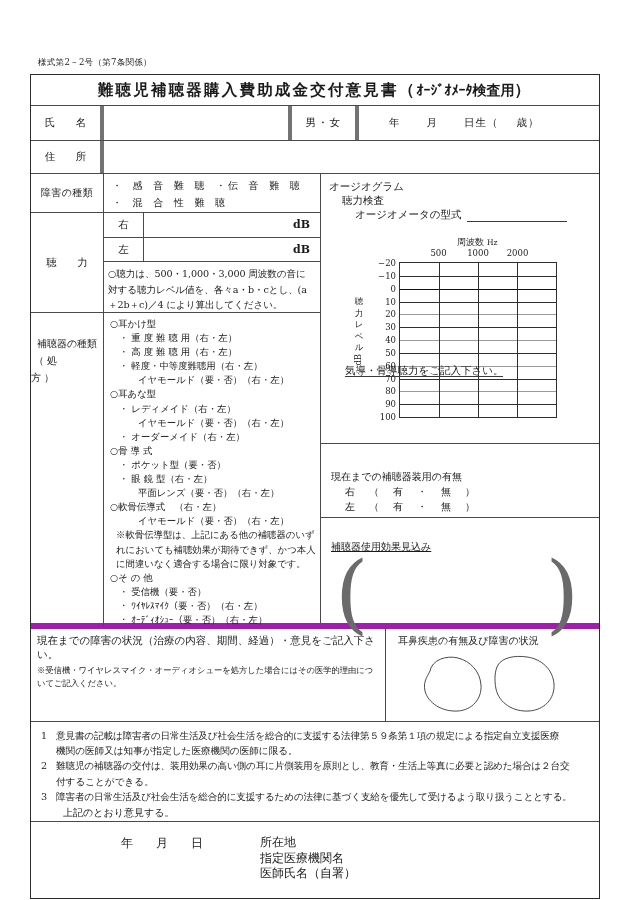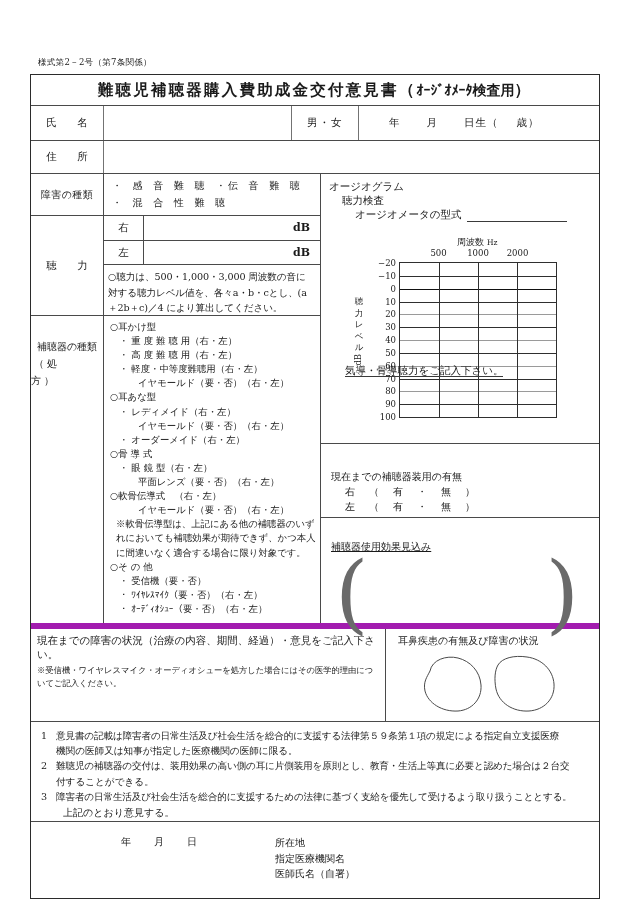--- a/index.html
+++ b/index.html
@@ -26,21 +26,21 @@
 
   .frame {
     position: absolute;
     left: 30px; top: 47px;
     width: 570px; height: 825px;
     border: 1.3px solid #2b2b2b;
   }
 
   .row { display: flex; border-bottom: 1px solid #4a4a4a; }
   .row:last-child { border-bottom: none; }
-  .cell { border-right: 1px solid #737373; position: relative; }
+  .cell { border-right: 4px solid #737373; position: relative; }
   .cell:last-child { border-right: none; }
 
   
   .title-row { height: 31px; display: flex; align-items: center; justify-content: center; border-bottom: 1px solid #4a4a4a; }
   .title {
     font-size: 15.5px; font-weight: bold;
     letter-spacing: 2.2px;
     white-space: nowrap;
   }
   .title .kana { letter-spacing: 0px; font-size: 14px; }
@@ -141,21 +141,21 @@
 
   
   .notes { padding: 6px 8px 0 8px; border-bottom: 1px solid #4a4a4a;}
   .note-line { font-size: 9.6px; line-height: 15.2px; display:flex; letter-spacing:-.15px;}
   .note-num { width: 17px; flex:none; text-align:left; padding-left:2px;}
   .note-txt { flex:1; }
   .note-ind { padding-left: 17px; font-size:9.6px; line-height:15.2px;}
   .note-last { padding-left: 24px; font-size:10px; line-height: 17px;}
 
   
-  .sign { height: 73px; padding-top: 13px; display:flex; font-size:10px;gap:21px; }
+  .sign { height: 73px; padding-top: 13px; display:flex; font-size:12px; }
   .sign-date { padding-left: 90px; letter-spacing:1px;}
   .sign-date .g { display:inline-block; width:22px;}
   .sign-who { padding-left: 56px; line-height: 15.5px; }
 </style>
 </head>
 <body>
 
 <div class="page">
 
   <div class="form-no">様式第2－2号（第7条関係）</div>
@@ -228,20 +228,21 @@
               <div class="hd">○耳かけ型</div>
               <div class="it">・ 重 度 難 聴 用（右・左）</div>
               <div class="it">・ 高 度 難 聴 用（右・左）</div>
               <div class="it">・ 軽度・中等度難聴用（右・左）</div>
               <div class="it2">イヤモールド（要・否）（右・左）</div>
               <div class="hd">○耳あな型</div>
               <div class="it">・ レディメイド（右・左）</div>
               <div class="it2">イヤモールド（要・否）（右・左）</div>
               <div class="it">・ オーダーメイド（右・左）</div>
               <div class="hd">○骨 導 式</div>
+              <div class="it">・ ポケット型（要・否）</div>
               <div class="it">・ 眼 鏡 型（右・左）</div>
               <div class="it2">平面レンズ（要・否）（右・左）</div>
               <div class="hd">○軟骨伝導式　（右・左）</div>
               <div class="it2">イヤモールド（要・否）（右・左）</div>
               <div class="note">※軟骨伝導型は、上記にある他の補聴器のいずれにおいても補聴効果が期待できず、かつ本人に間違いなく適合する場合に限り対象です。</div>
               <div class="hd">○そ の 他</div>
               <div class="it">・ 受信機（要・否）</div>
               <div class="it">・ ﾜｲﾔﾚｽﾏｲｸ（要・否）（右・左）</div>
               <div class="it">・ ｵｰﾃﾞｨｵｼｭｰ（要・否）（右・左）</div>
             </div>

